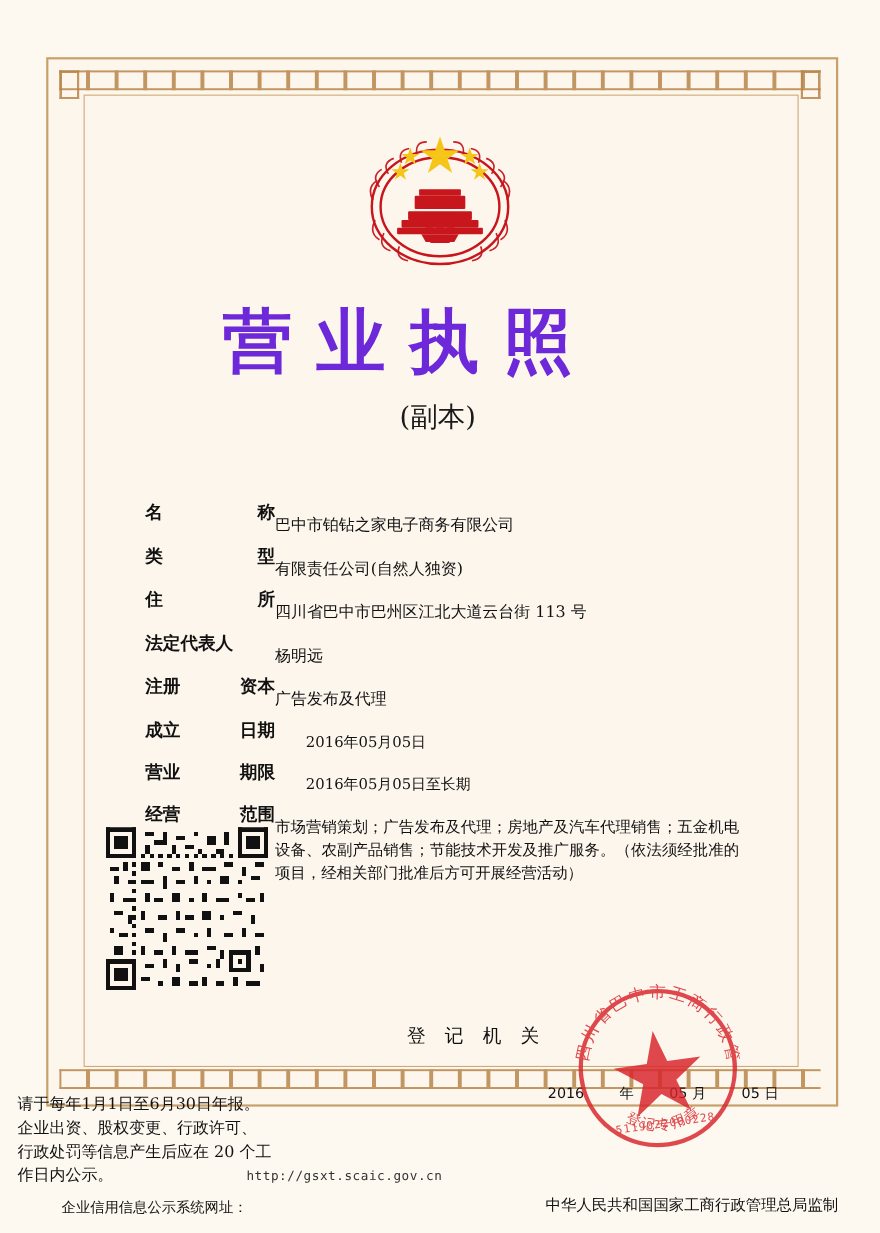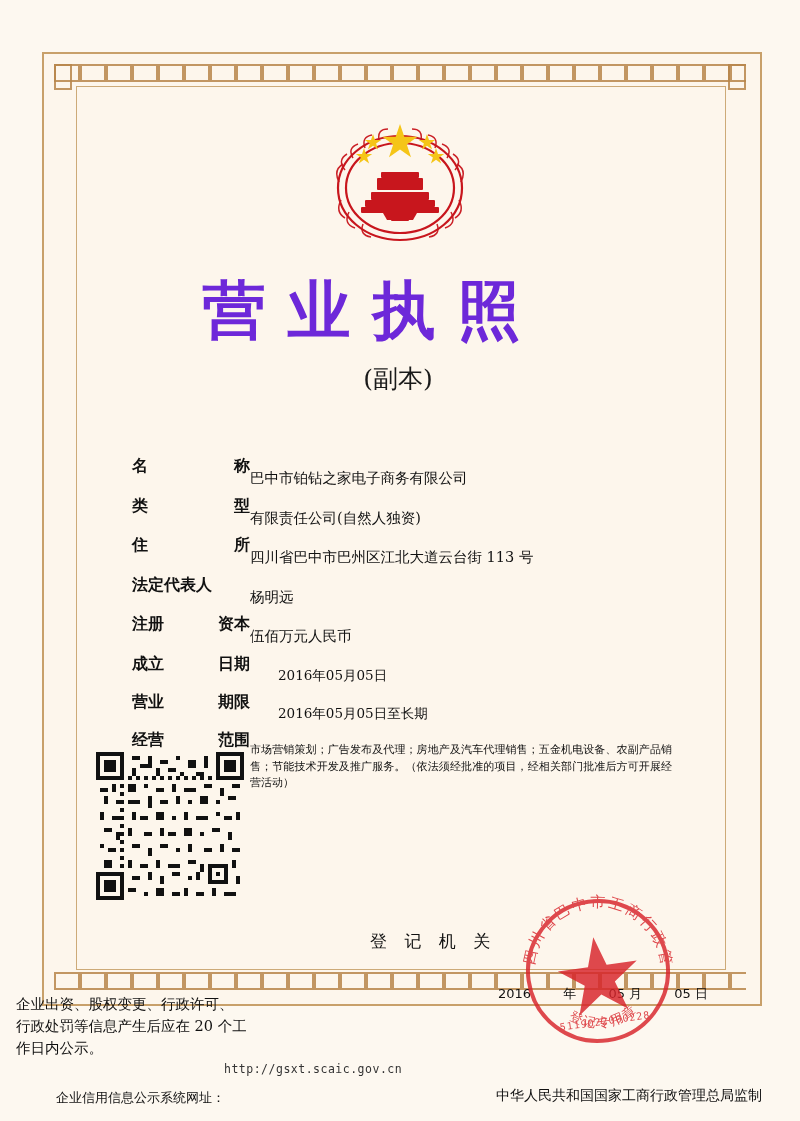--- a/index.html
+++ b/index.html
@@ -146,21 +146,21 @@
     flex: 1;
     font-family: "DejaVu Serif", serif;
     font-size: 14.5px;
     color: #111;
     line-height: 1.42;
     padding-top: 1px;
     margin-top: 11px;
   }
   .field-value.small { font-size: 13.5px; padding-left: 28px; }
   .field-value.scope {
-    font-size: 11px;
+    font-size: 14px;
     line-height: 1.5;
     text-align: justify;
   }
   
   .qr {
     position: absolute;
     left: 96px;
     top: 752px;
     width: 148px;
     height: 148px;
@@ -332,21 +332,21 @@
         <span>法定代表人</span>
       </div>
       <div class="field-value">杨明远</div>
     </div>
 
     <div class="field-row">
       <div class="field-label">
         <span>注册</span>
         <span>资本</span>
       </div>
-      <div class="field-value">伍佰万元人民币</div>
+      <div class="field-value">广告发布及代理</div>
     </div>
 
     <div class="field-row">
       <div class="field-label">
         <span>成立</span>
         <span>日期</span>
       </div>
       <div class="field-value small">2016年05月05日</div>
     </div>
 
@@ -536,20 +536,21 @@
         <text font-family="DejaVu Serif, serif" font-size="13" fill="#d8232a" letter-spacing="2">
           <textPath href="#sealBottom" startOffset="28%">登记专用章</textPath>
         </text>
         <text x="86" y="140" text-anchor="middle" font-family="DejaVu Sans Mono, monospace" font-size="10" fill="#d8232a" letter-spacing="1">5119022000228</text>
         <polygon fill="#d8232a" points="86,52 95.4,80.9 125.8,80.9 101.2,98.8 110.6,127.7 86,109.8 61.4,127.7 70.8,98.8 46.2,80.9 76.6,80.9"></polygon>
       </g>
     </svg>
   </div>
 
   <div class="footer-note">
+    <div>请于每年1月1日至6月30日年报。</div>
     <div>企业出资、股权变更、行政许可、</div>
     <div>行政处罚等信息产生后应在 20 个工</div>
     <div>作日内公示。</div>
   </div>
 
   <div class="footer-url">http://gsxt.scaic.gov.cn</div>
   <div class="footer-left-url">企业信用信息公示系统网址：</div>
   <div class="footer-right">中华人民共和国国家工商行政管理总局监制</div>
 
 </div>

